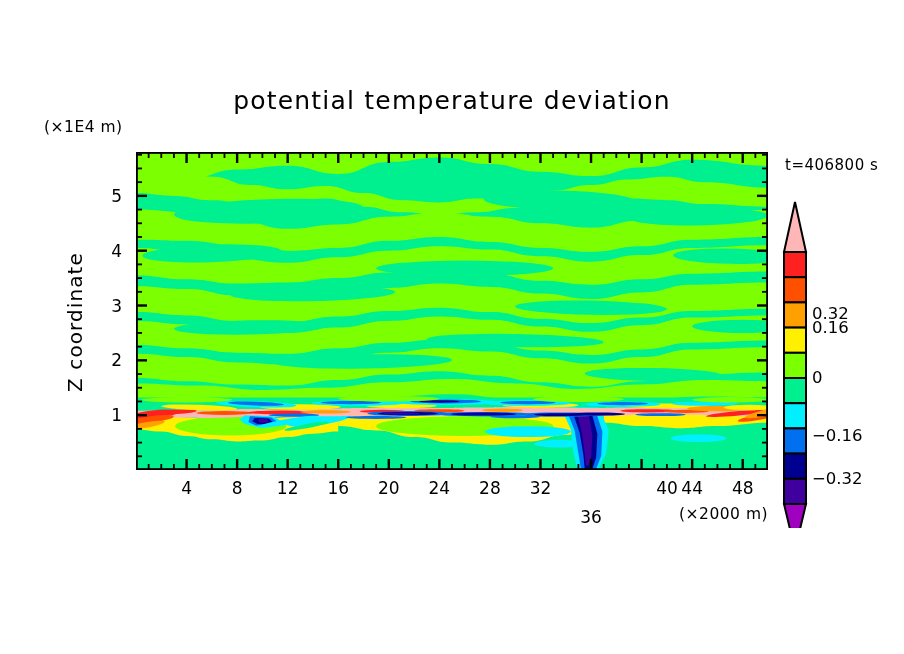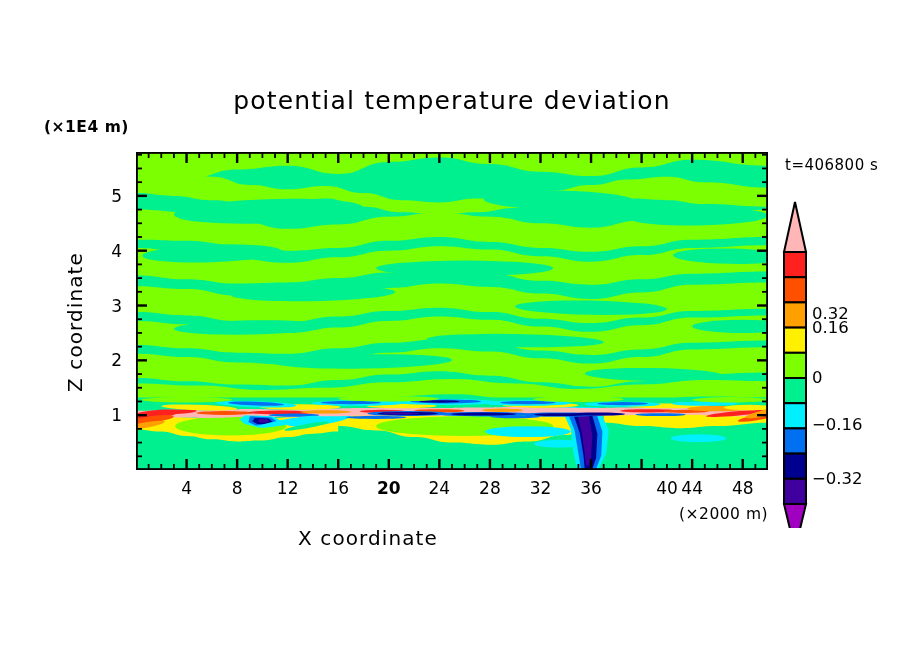--- a/index.html
+++ b/index.html
@@ -32,21 +32,20 @@
   #chart-title {
     left: 0; top: 86px;
     width: 904px;
     text-align: center;
     font-size: 25px;
     letter-spacing: 1.2px;
   }
   #z-unit-label {
     left: 44px; top: 118px;
     font-size: 15.5px;
-    font-weight: bold;
   }
   #x-axis-title {
     left: 0; top: 526px;
     width: 736px;
     text-align: center;
     font-size: 20px;
     letter-spacing: 1.1px;
   }
   #x-unit-label {
     left: 679px; top: 505px;
@@ -100,51 +99,50 @@
     left: 779px; top: 198px;
   }
 </style>
 </head>
 <body>
 
 <div id="root">
 
   <div class="txt" id="chart-title">potential temperature deviation</div>
   <div class="txt" id="z-unit-label">(×1E4 m)</div>
-  <div class="txt" id="x-axis-title">X coordinate</div>
   <div class="txt" id="x-unit-label">(×2000 m)</div>
   <div class="txt" id="y-axis-title">Z coordinate</div>
   <div class="txt" id="time-stamp">t=406800 s</div>
 
   <div id="x-tick-labels">
       <div class="tick-label-x" style="left: 186.56px;">4</div>
       <div class="tick-label-x" style="left: 237.12px;">8</div>
       <div class="tick-label-x" style="left: 287.68px;">12</div>
       <div class="tick-label-x" style="left: 338.24px; text-align: center;">16</div>
-      <div class="tick-label-x" style="left: 388.8px; font-weight: bold;">20</div>
+      <div class="tick-label-x" style="left: 388.8px;">20</div>
       <div class="tick-label-x" style="left: 439.36px;">24</div>
       <div class="tick-label-x" style="left: 489.92px;">28</div>
       <div class="tick-label-x" style="left: 540.48px;">32</div>
-      <div class="tick-label-x" style="left: 591.04px;">36</div>
+      <div class="tick-label-x" style="left: 591.04px; margin-top: 29px;">36</div>
       <div class="tick-label-x" style="left: 667px;">40</div>
       <div class="tick-label-x" style="left: 692.16px;">44</div>
       <div class="tick-label-x" style="left: 742.72px;">48</div>
     </div>
   <div id="y-tick-labels">
       <div class="tick-label-y" style="top: 415.172px;">1</div>
       <div class="tick-label-y" style="top: 360.345px;">2</div>
       <div class="tick-label-y" style="top: 305.517px;">3</div>
       <div class="tick-label-y" style="top: 250.69px;">4</div>
       <div class="tick-label-y" style="top: 195.862px;">5</div>
     </div>
   <div id="cbar-labels">
       <div class="cbar-label" style="top: 277.2px; margin-top: 27px;">0.32</div>
       <div class="cbar-label" style="top: 327.6px;">0.16</div>
       <div class="cbar-label" style="top: 378px;">0</div>
-      <div class="cbar-label" style="top: 425px;">−0.16</div>
+      <div class="cbar-label" style="top: 436px;">−0.16</div>
       <div class="cbar-label" style="top: 478.8px;">−0.32</div>
     </div>
 
   <svg id="plot-svg" width="632" height="318" viewBox="0 0 632 318">
     <defs>
       <clipPath id="plotclip">
           <rect x="0" y="0" width="632" height="318"></rect>
         </clipPath>
     </defs>
     <g clip-path="url(#plotclip)">

